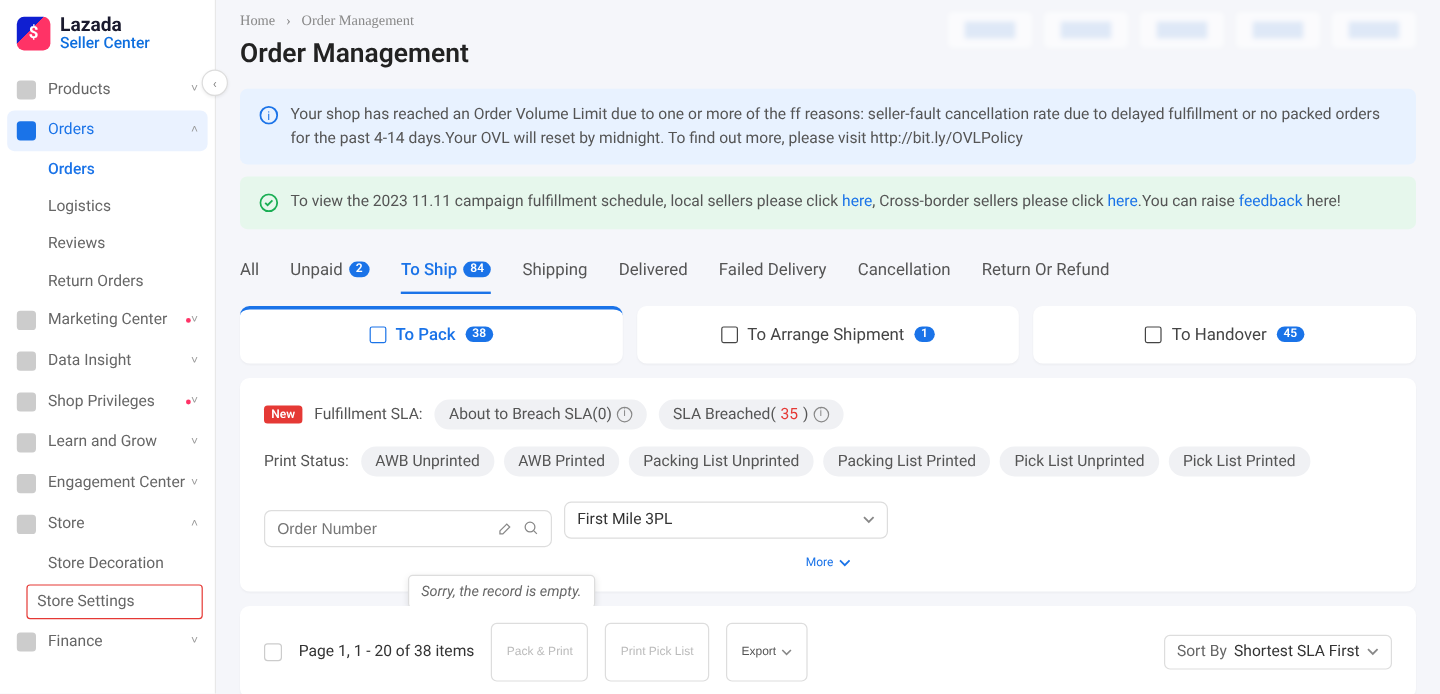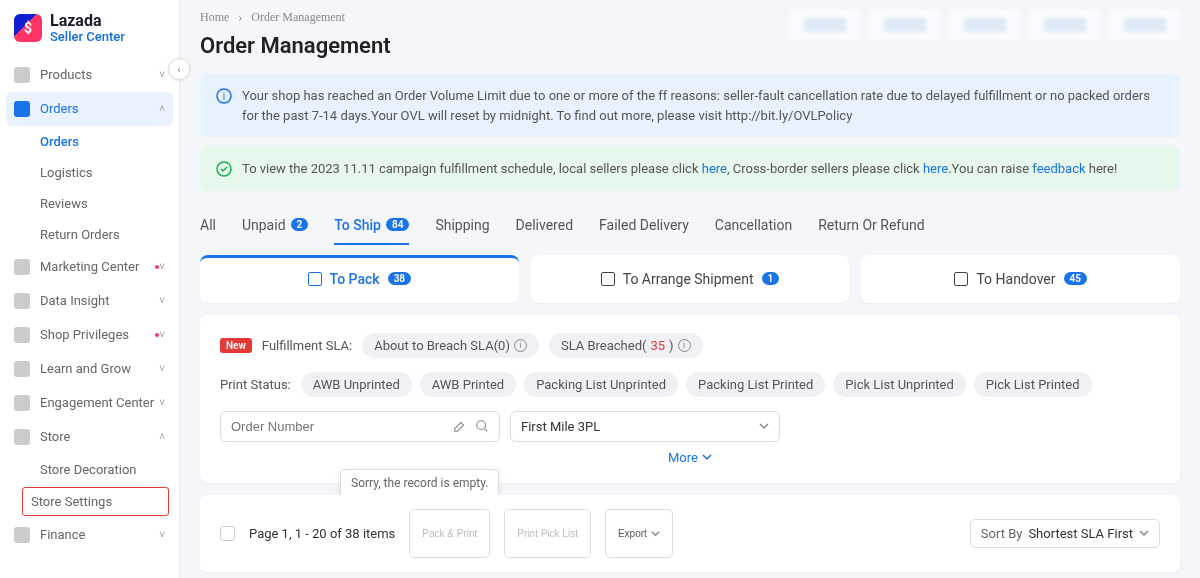--- a/index.html
+++ b/index.html
@@ -47,23 +47,23 @@
 .subtab-icon { width: 14px; height: 14px; border: 1.5px solid currentColor; border-radius: 2px; }
 .panel { background: #fff; border-radius: 8px; padding: 18px 20px; margin-top: 12px; box-shadow: 0 1px 2px rgba(0,0,0,.04); }
 .row { display: flex; align-items: center; gap: 10px; flex-wrap: wrap; margin-bottom: 14px; }
 .new-badge { background: #e53935; color: #fff; font-size: 10px; padding: 2px 6px; border-radius: 3px; font-weight: 600; }
 .pill { background: #f0f1f4; border-radius: 14px; padding: 5px 12px; font-size: 13px; color: #555; cursor: pointer; display: inline-flex; align-items: center; gap: 4px; }
 .pill .red { color: #e53935; }
 .info-i { width: 13px; height: 13px; border: 1px solid #888; border-radius: 50%; display: inline-flex; align-items: center; justify-content: center; font-size: 9px; color: #888; }
 .label { color: #555; font-size: 13px; }
 .field { display: flex; align-items: center; border: 1px solid #ddd; border-radius: 6px; padding: 7px 10px; gap: 8px; background: #fff; }
 .field input { border: none; outline: none; font-size: 13px; flex: 1; background: transparent; }
-.field.ordernum { width: 280px; }
+.field.ordernum { width: 240px; margin-top: 14px; }
 .field.select { width: 270px; justify-content: space-between; cursor: pointer; }
-.more-link { color: #1a73e8; cursor: pointer; font-size: 13px; display: flex; align-items: center; justify-content: center; gap: 4px; }
+.more-link { color: #1a73e8; cursor: pointer; font-size: 10px; display: flex; align-items: center; justify-content: center; gap: 4px; }
 .tooltip { position: absolute; background: #fff; border: 1px solid #ddd; border-radius: 4px; padding: 6px 10px; font-size: 12px; color: #666; box-shadow: 0 2px 6px rgba(0,0,0,.1); }
 .table-header { background: #fff; border-radius: 8px; padding: 14px 20px; margin-top: 12px; display: flex; align-items: center; gap: 14px; box-shadow: 0 1px 2px rgba(0,0,0,.04); position: relative; }
 .checkbox { width: 15px; height: 15px; border: 1.5px solid #ccc; border-radius: 3px; cursor: pointer; }
 .btn { border: 1px solid #ddd; background: #fff; border-radius: 5px; padding: 18px 12px; font-size: 10px; cursor: pointer; color: #555; display: inline-flex; align-items: center; gap: 4px; text-align: right; }
 .btn.disabled { color: #bbb; cursor: not-allowed; }
 .sort-box { border: 1px solid #ddd; border-radius: 5px; padding: 6px 10px; font-size: 13px; color: #666; display: flex; align-items: center; gap: 6px; margin-left: auto; cursor: pointer; }
 .cols { background: #fff; border-radius: 8px; padding: 14px 20px; margin-top: 12px; display: flex; font-size: 13px; color: #555; box-shadow: 0 1px 2px rgba(0,0,0,.04); }
 .cols div:nth-child(1){flex:3;padding-left:20px;} .cols div:nth-child(2){flex:1;text-align:right;} .cols div:nth-child(3){flex:1;text-align:center;padding-left:30px;} .cols div:nth-child(4){flex:1;text-align:center;padding-left:30px;} .cols div:nth-child(5){flex:2;text-align:right;padding-right:10px;}
 svg { display: block; }
 </style>
@@ -154,21 +154,21 @@
         <div class="blur-box"></div>
         <div class="blur-box"></div>
       </div>
     </div>
 
     <div class="alert alert-info">
       <svg class="alert-icon" viewBox="0 0 16 16">
           <circle cx="8" cy="8" r="7" fill="none" stroke="#1a73e8" stroke-width="1.5"></circle>
           <text x="8" y="12" text-anchor="middle" font-size="10" fill="#1a73e8">i</text>
         </svg>
-      <div>Your shop has reached an Order Volume Limit due to one or more of the ff reasons: seller-fault cancellation rate due to delayed fulfillment or no packed orders for the past 7-14 days.Your OVL will reset by midnight. To find out more, please visit http://bit.ly/OVLPolicy</div>
+      <div>Your shop has reached an Order Volume Limit due to one or more of the ff reasons: seller-fault cancellation rate due to delayed fulfillment or no packed orders for the past 4-14 days.Your OVL will reset by midnight. To find out more, please visit http://bit.ly/OVLPolicy</div>
     </div>
 
     <div class="alert alert-success">
       <svg class="alert-icon" viewBox="0 0 16 16">
           <circle cx="8" cy="8" r="7" fill="none" stroke="#1aae54" stroke-width="1.5"></circle>
           <path d="M5 8l2 2 4-4" fill="none" stroke="#1aae54" stroke-width="1.5"></path>
         </svg>
       <div>
         <span>To view the 2023 11.11 campaign fulfillment schedule, local sellers please click </span><a>here</a><span>, Cross-border sellers please click </span><a>here</a><span>.You can raise </span><a>feedback</a><span> here!</span>
       </div>
@@ -257,21 +257,21 @@
               <path d="M1 3l4 4 4-4" fill="none" stroke="#888" stroke-width="1.5"></path>
             </svg>
         </div>
       </div>
       <div class="more-link">
         <span>More</span>
         <svg width="10" height="10" viewBox="0 0 10 10">
             <path d="M1 3l4 4 4-4" fill="none" stroke="#1a73e8" stroke-width="1.5"></path>
           </svg>
       </div>
-      <div class="tooltip" style="left:140px; bottom:-14px;">Sorry, the record is empty.</div>
+      <div class="tooltip" style="left:140px; bottom:-14px;font-style:italic;">Sorry, the record is empty.</div>
     </div>
 
     <div class="table-header">
       <div class="checkbox"></div>
       <span>Page 1, 1 - 20 of 38 items</span>
       <button class="btn disabled">Pack &amp; Print</button>
       <button class="btn disabled">Print Pick List</button>
       <button class="btn">
           <span>Export</span> 
           <svg width="9" height="9" viewBox="0 0 10 10">

